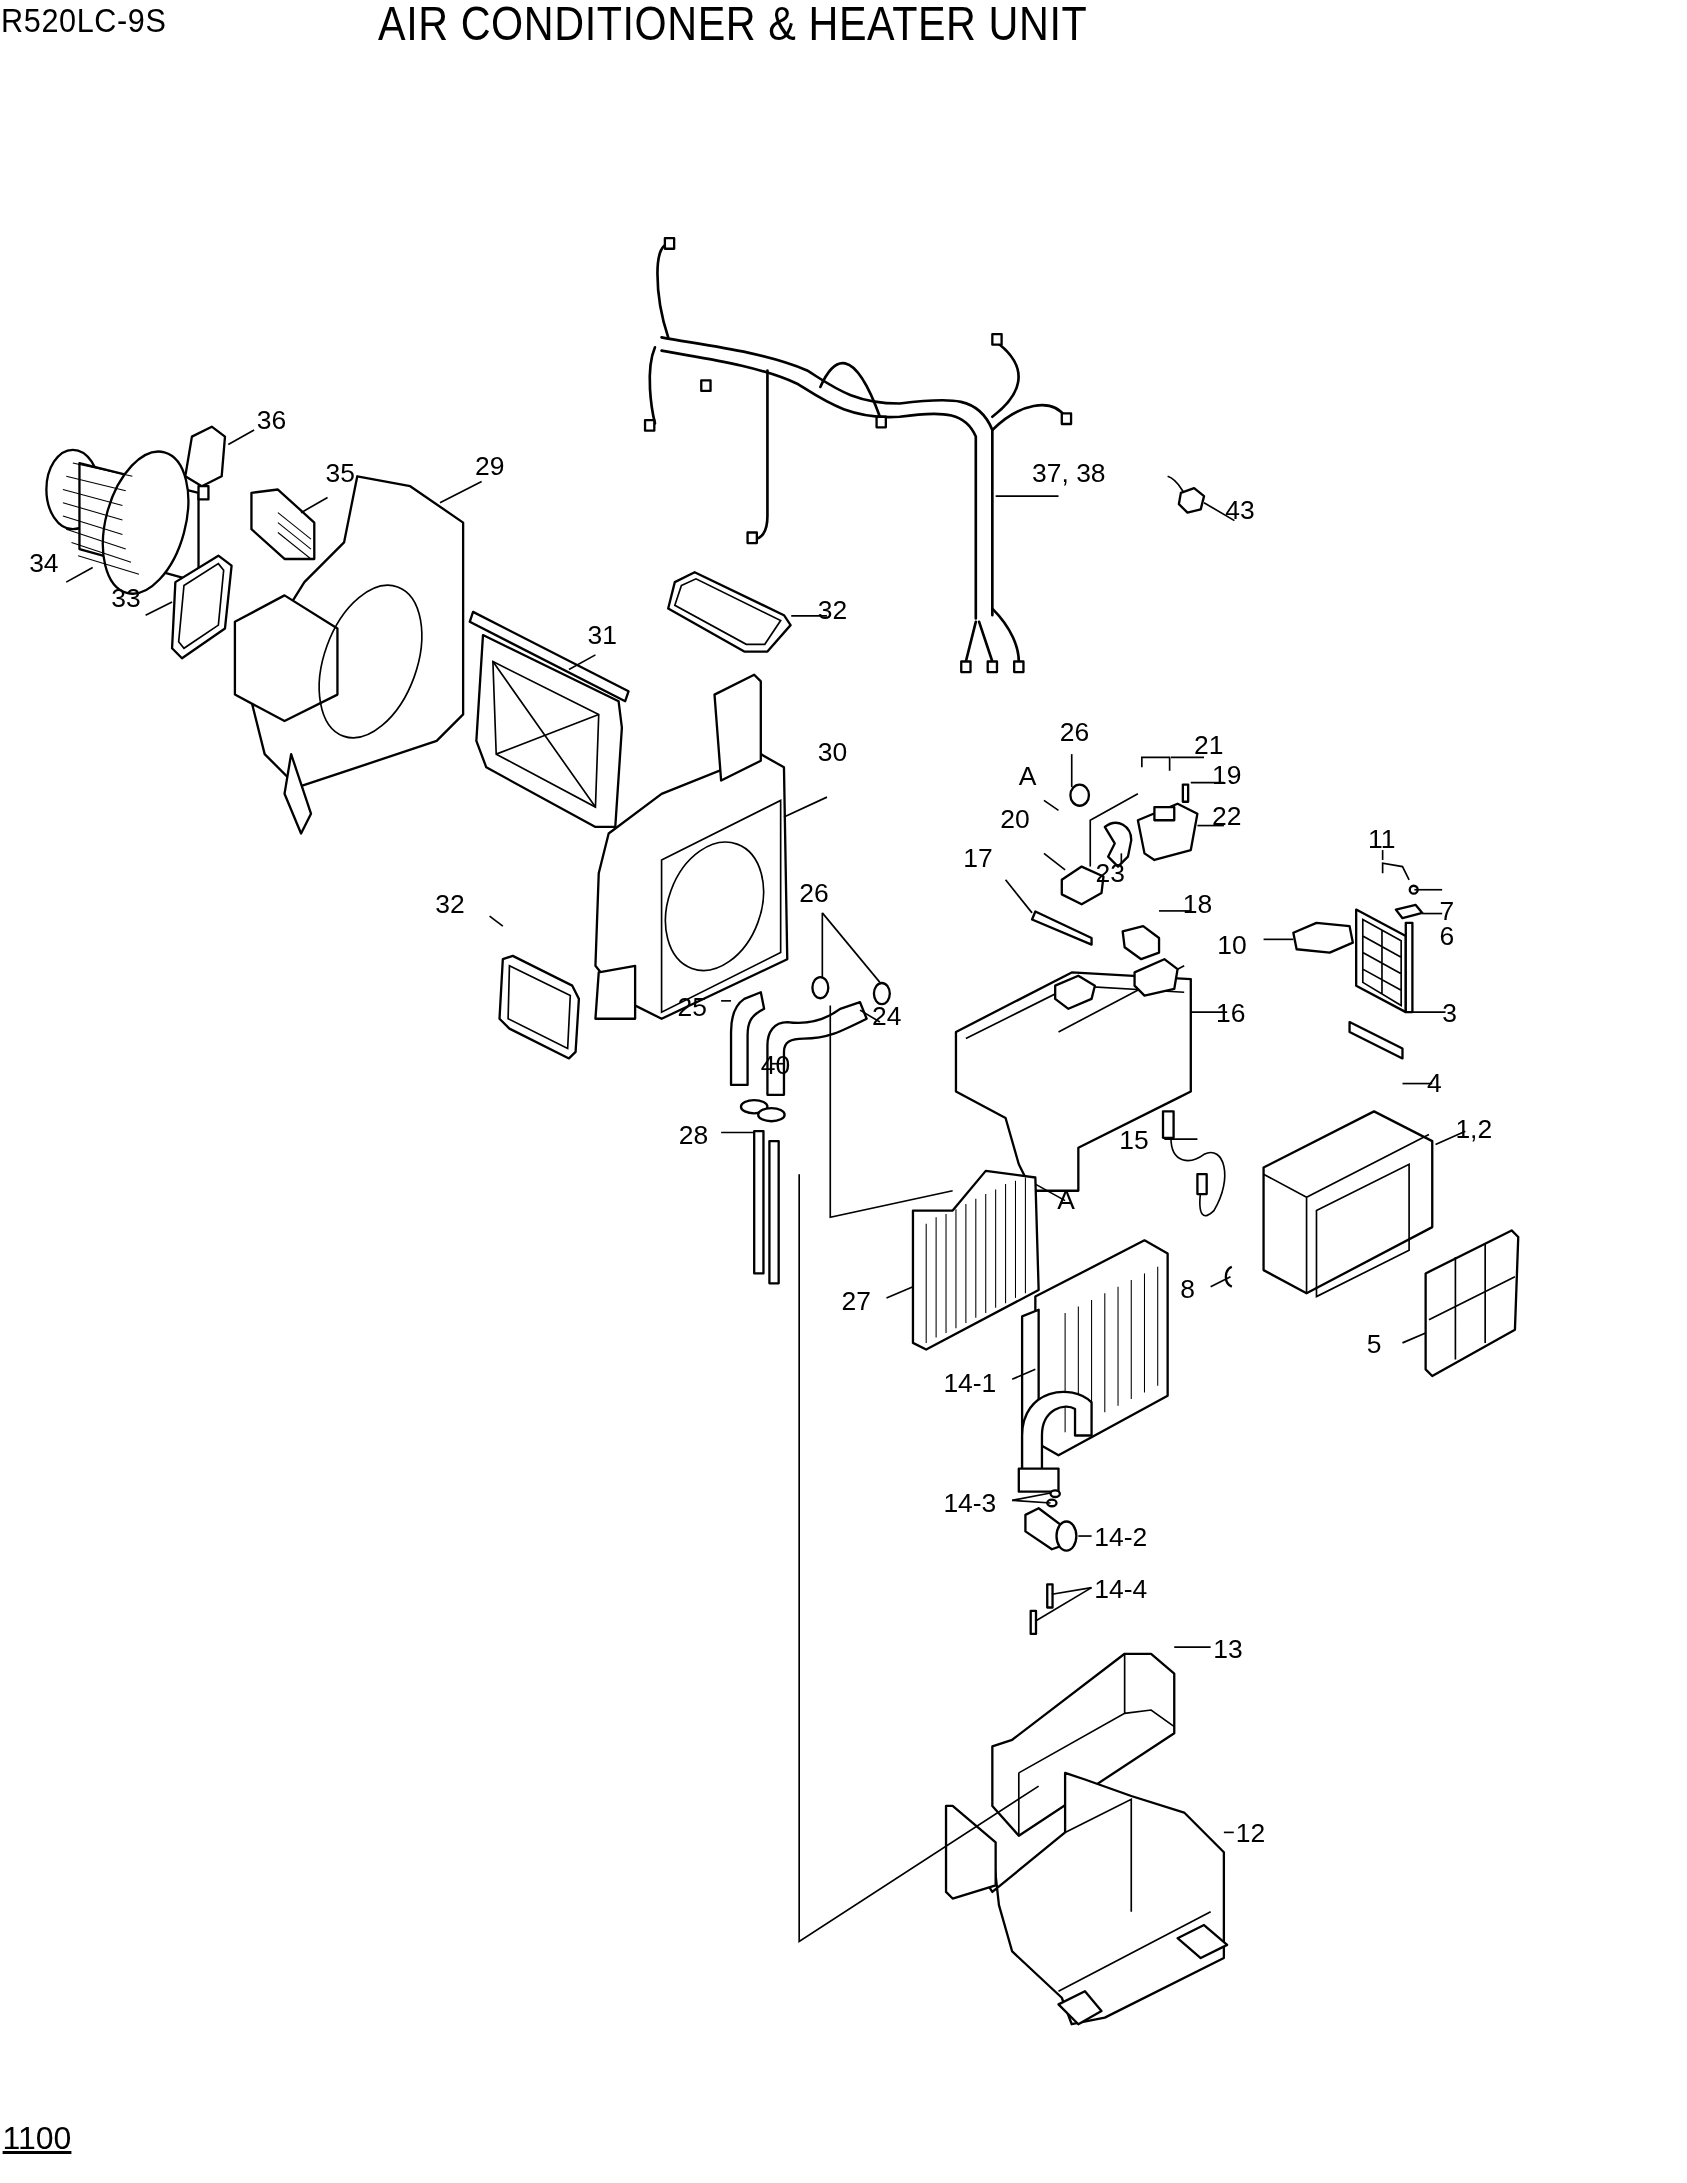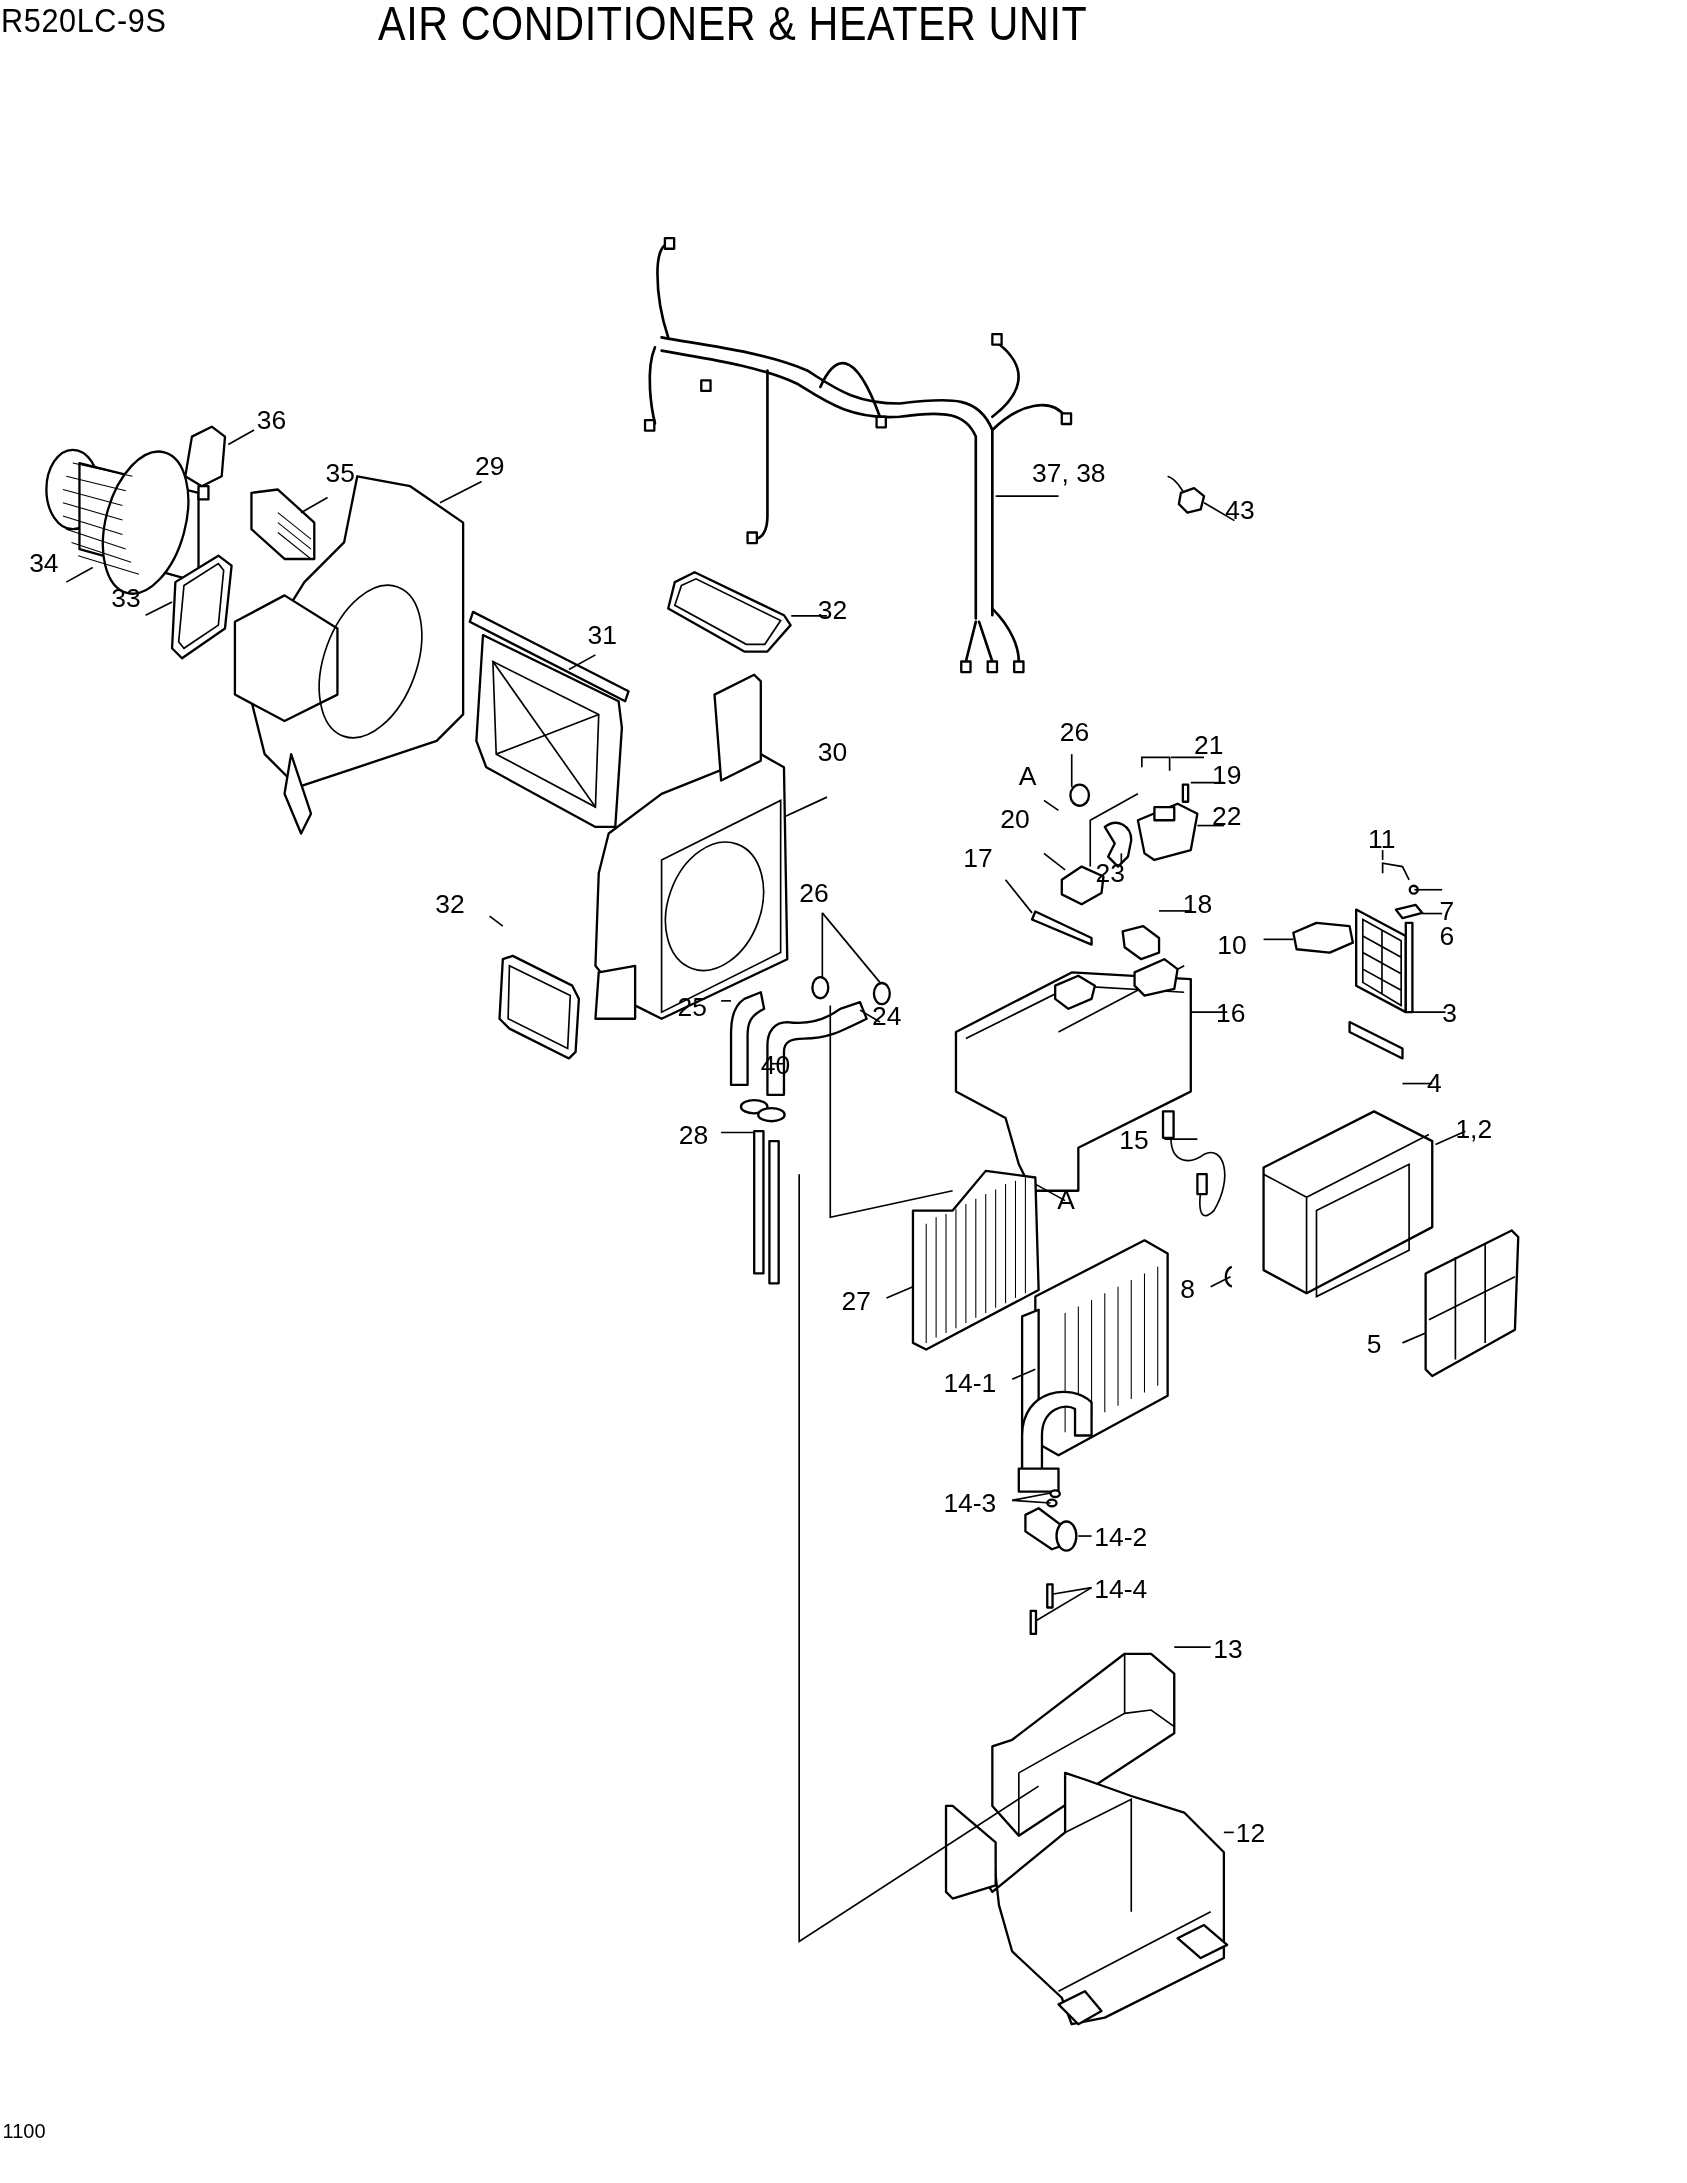--- a/index.html
+++ b/index.html
@@ -1,19 +1,19 @@
 <!DOCTYPE html>
 <html style="font-size:10.6px"><head>
 <meta charset="utf-8">
 <style>
   html, body { margin: 0; padding: 0; background: #ffffff; }
   body { width: 1687px; height: 2183px; position: relative; overflow: hidden; font-family: "Liberation Sans", sans-serif; color: #000; }
   .model { position: absolute; left: 1.3px; top: 1.3px; font-size: 34px; transform: scaleX(0.9); transform-origin: left top; letter-spacing: 0.7px; }
   .title { position: absolute; left: 378px; top: -4px; font-size: 48px; transform: scaleX(0.86); transform-origin: left top; letter-spacing: 0.7px; white-space: nowrap; }
-  .pageno { position: absolute; left: 2.6px; top: 2120px; font-size: 20px; }
+  .pageno { position: absolute; left: 2.6px; top: 2120px; font-size: 32px; text-decoration: underline; }
   svg.diagram { position: absolute; left: 0; top: 0; }
   .lbl { font-family: "Liberation Sans", sans-serif; font-size: 40px; fill: #000; }
   .ln { stroke: #000; stroke-width: 2.5; fill: none; }
   .pt { stroke: #000; stroke-width: 3.5; fill: #fff; stroke-linejoin: round; }
   .pt2 { stroke: #000; stroke-width: 2.5; fill: none; }
   .fin { stroke: #000; stroke-width: 1.6; }
   .wire { stroke: #000; stroke-width: 4; fill: none; stroke-linecap: round; }
 </style>
 </head>
 <body>

